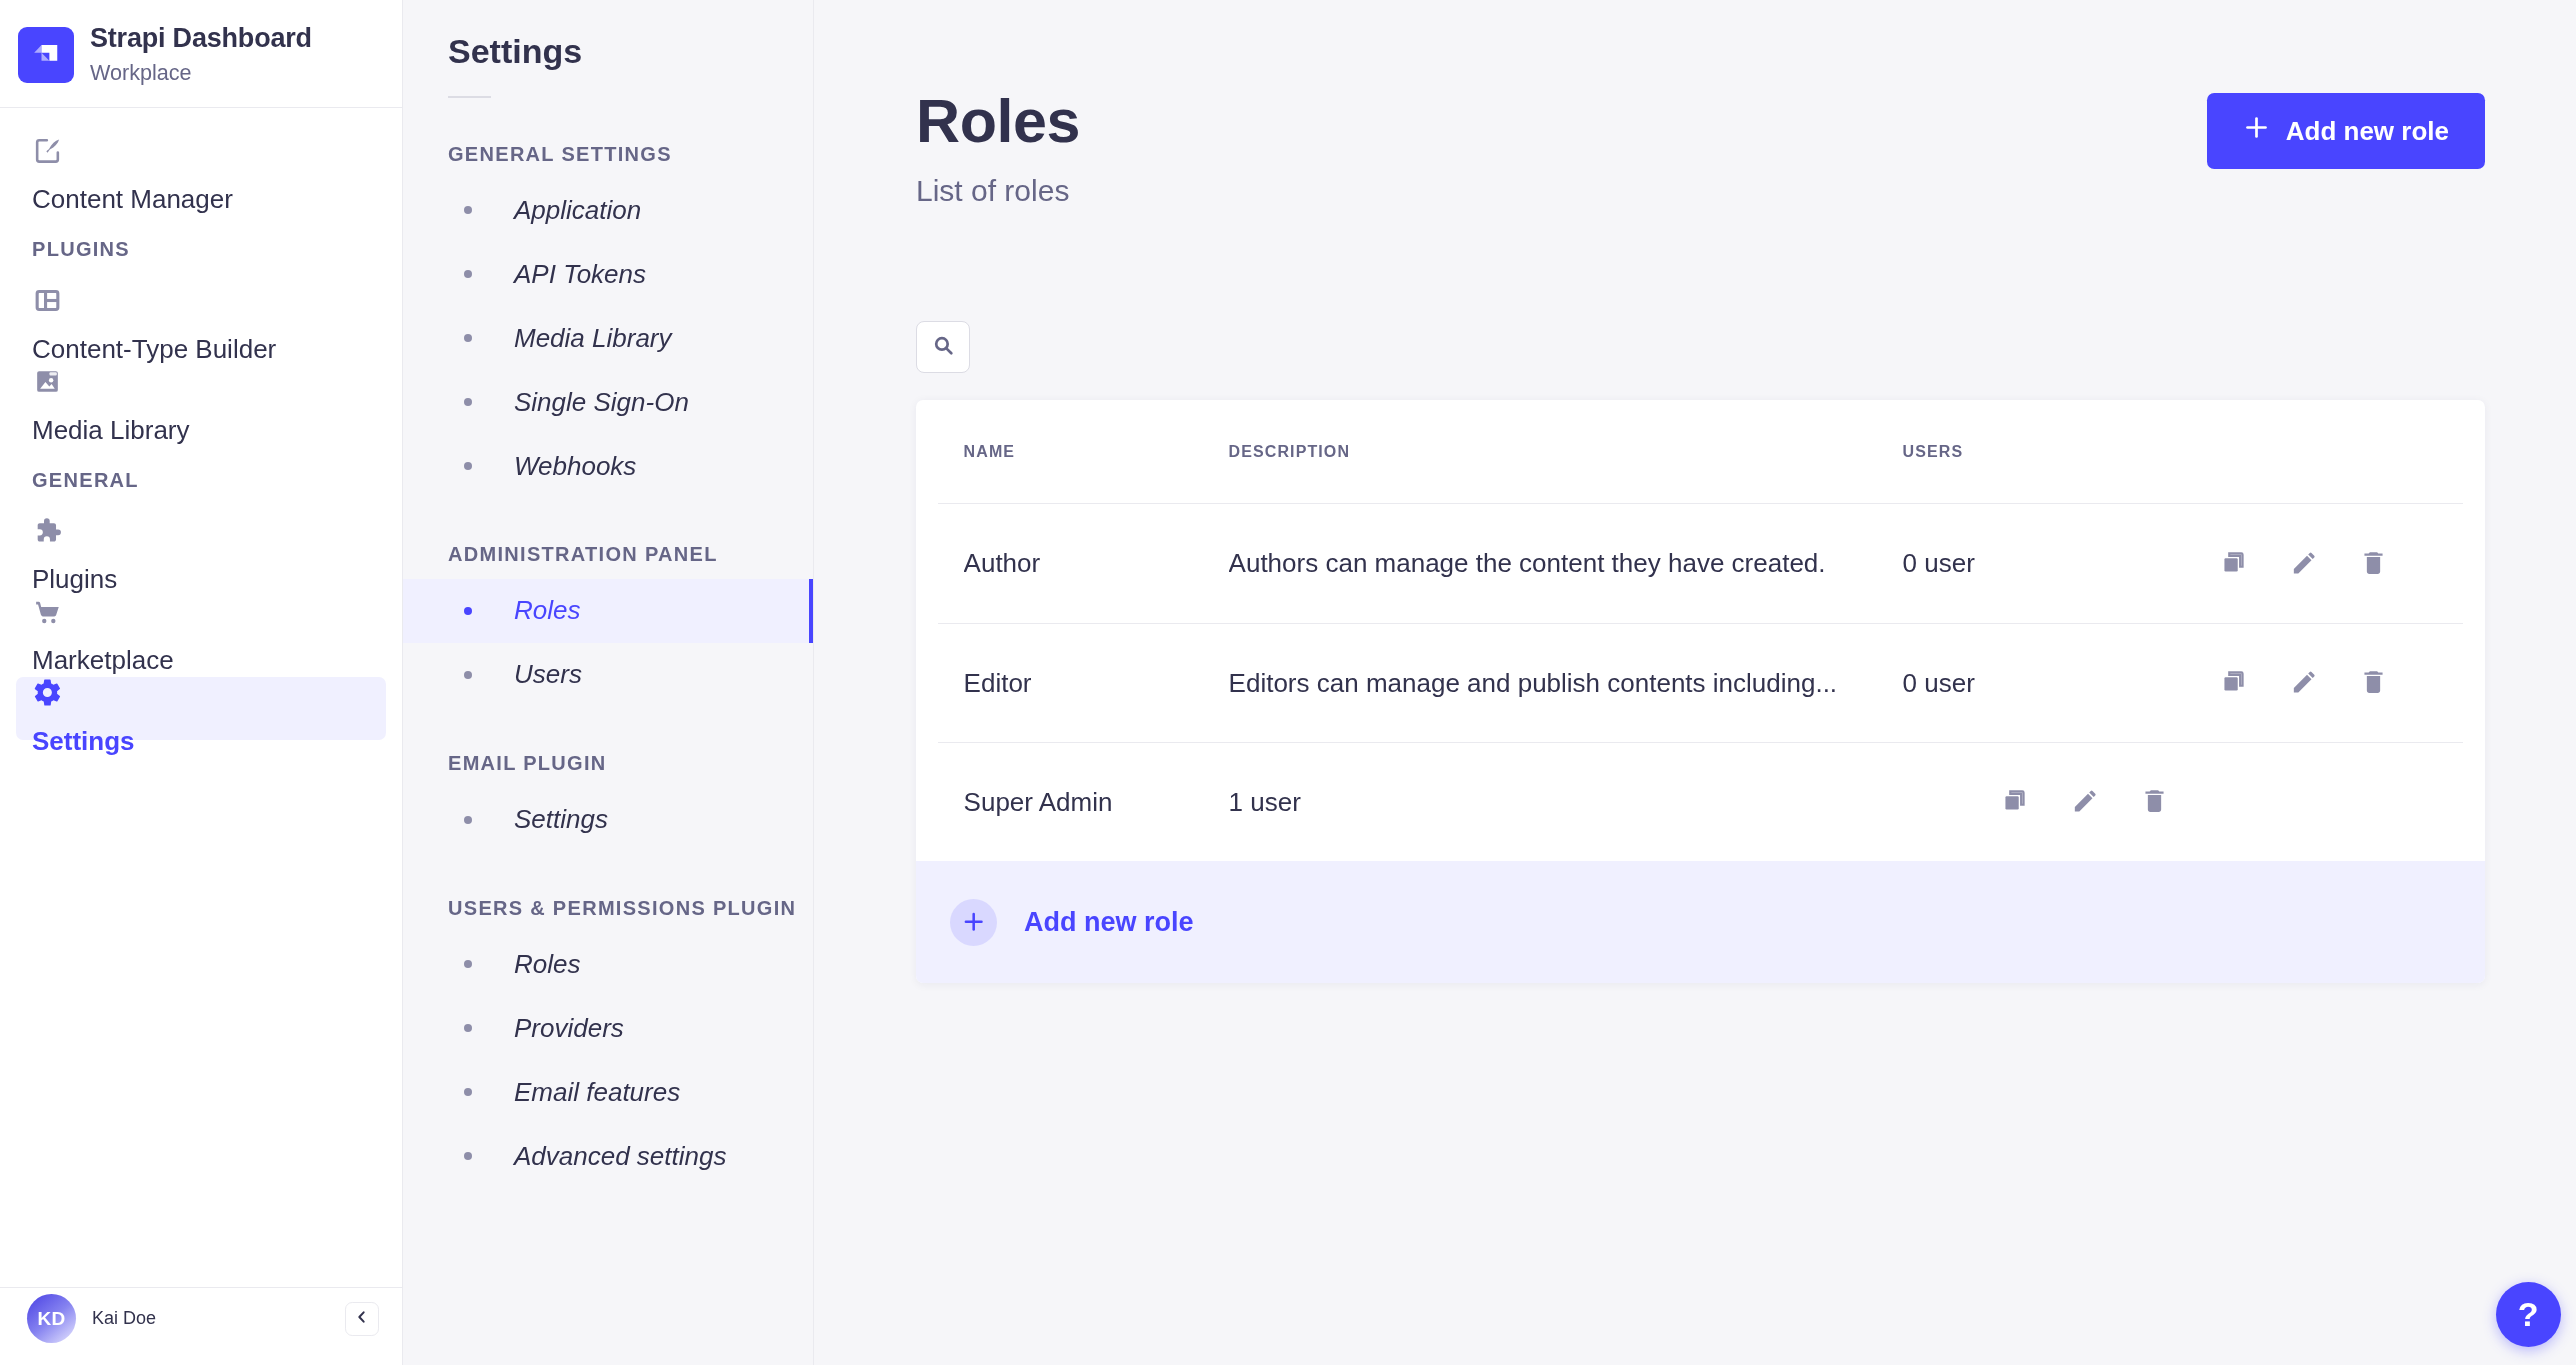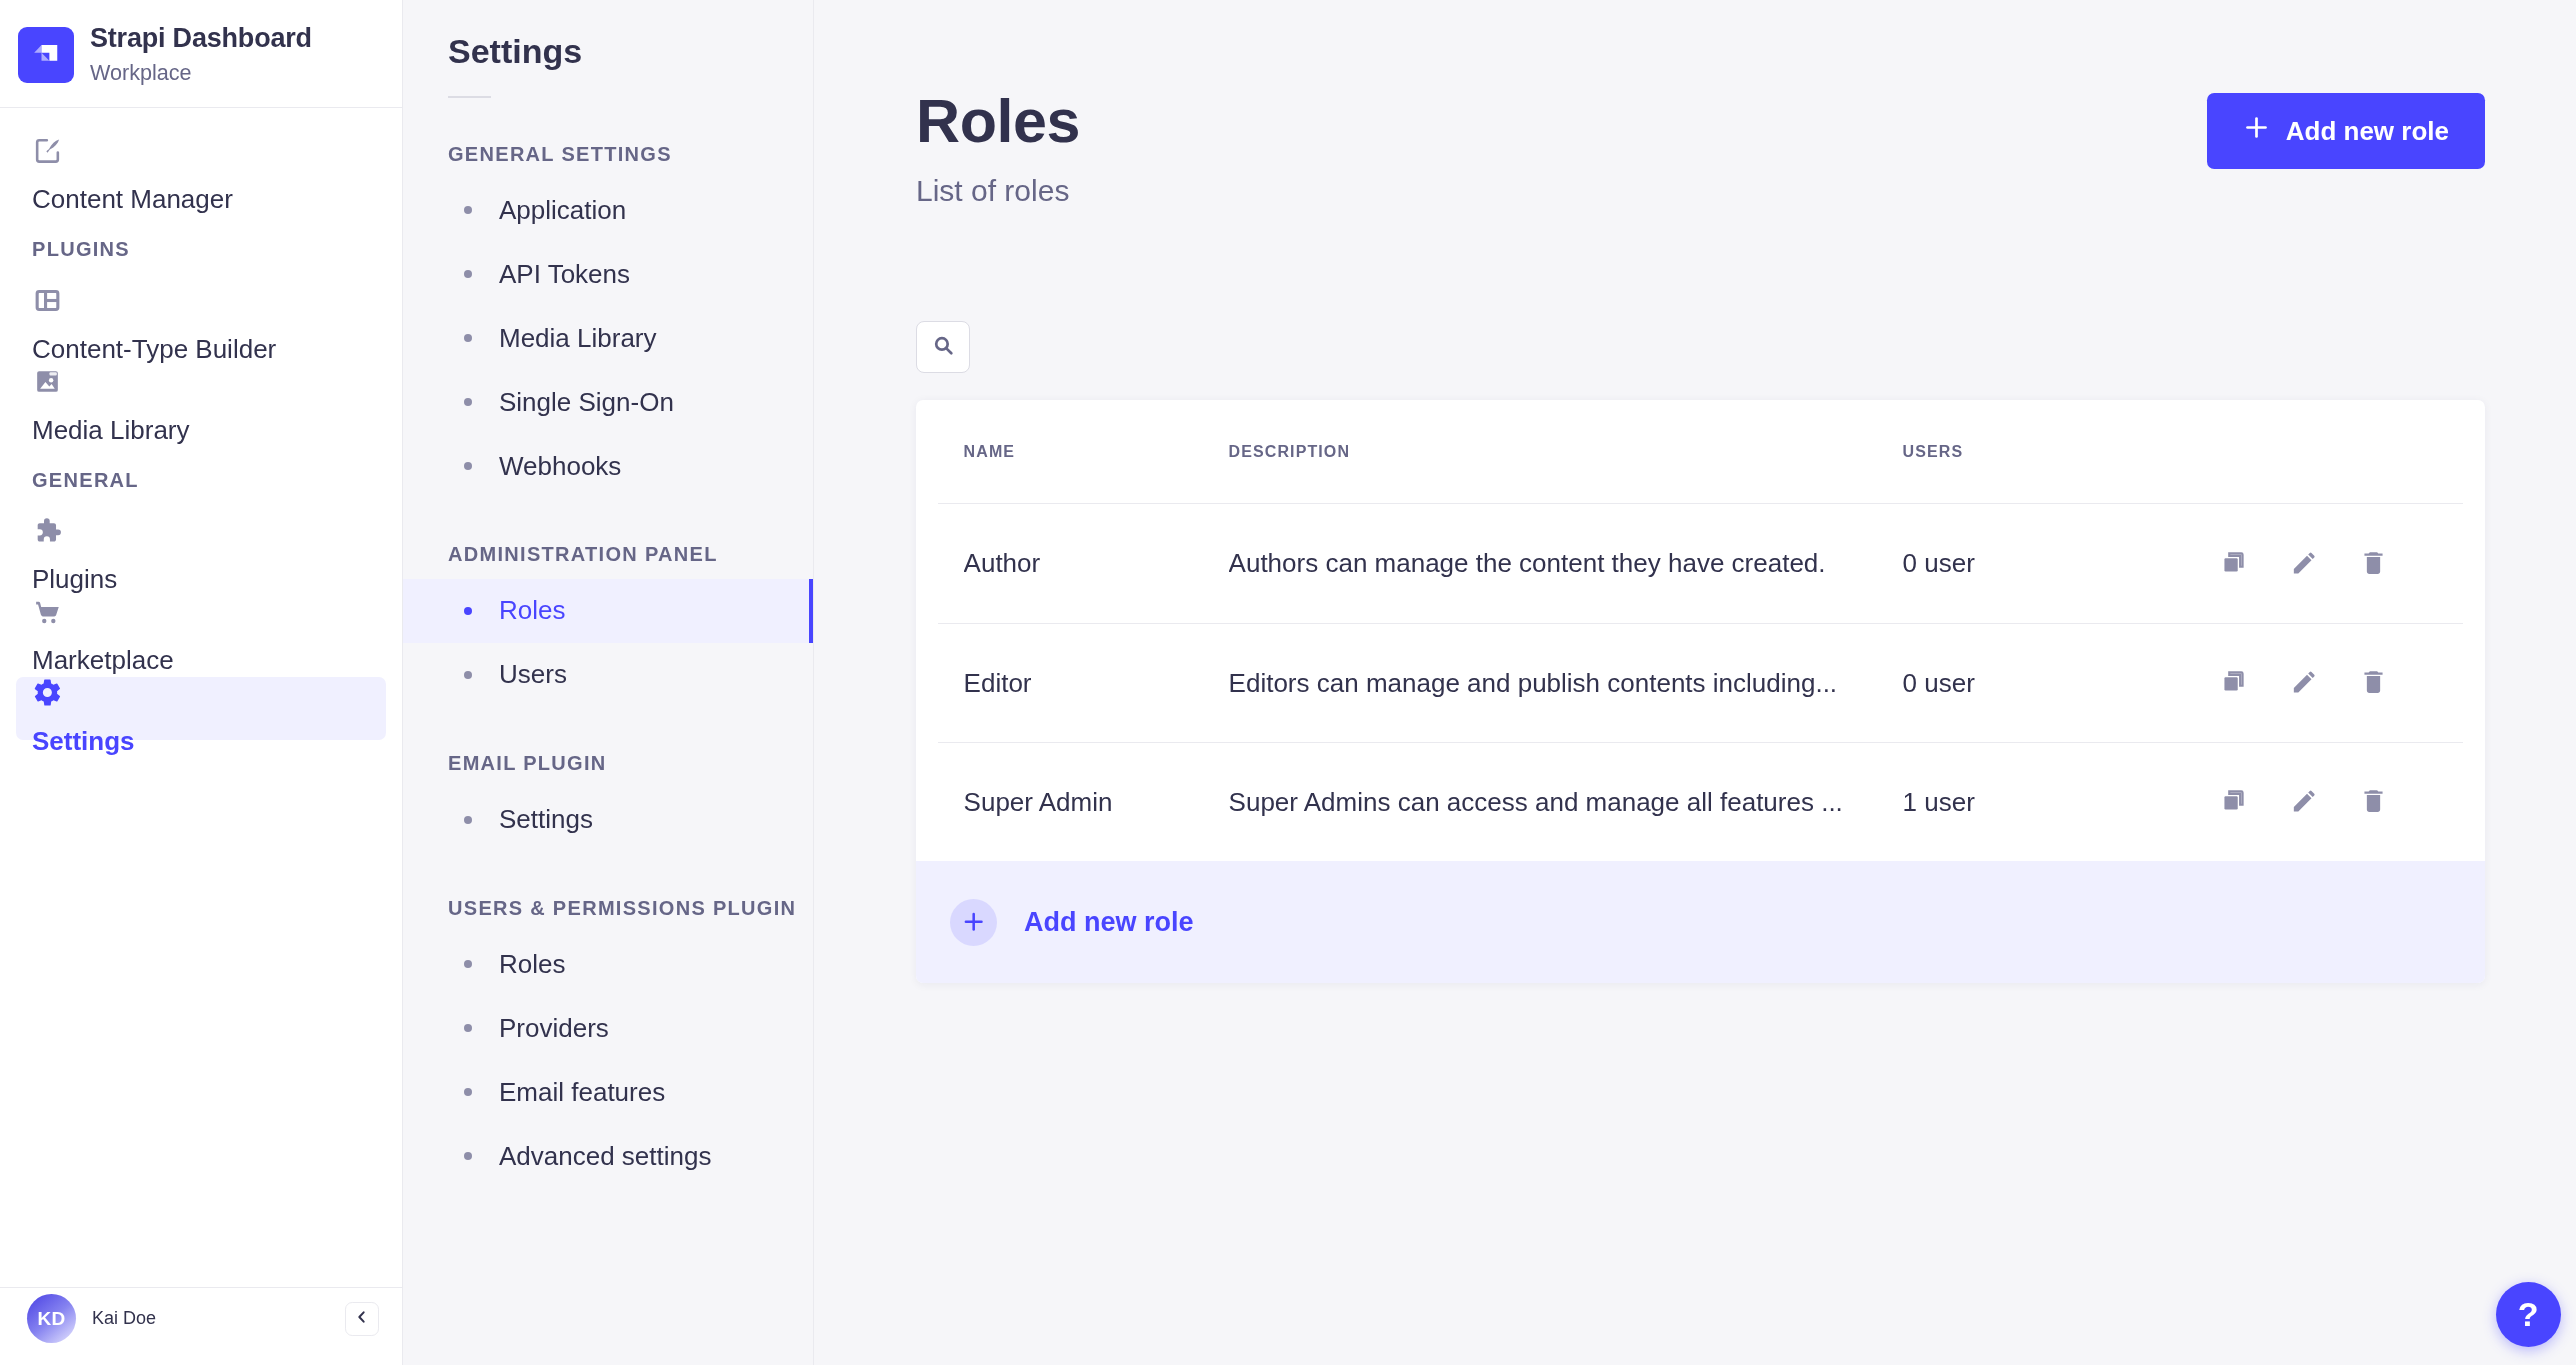--- a/index.html
+++ b/index.html
@@ -79,21 +79,21 @@
   .subnav-title-divider{width:43px;height:1.8px;background:var(--input-border);margin:25px 0 0 45px;}
   .subnav-section-label{
     font-size:20px;font-weight:700;letter-spacing:1.3px;color:var(--text-muted);
     margin:45px 0 12.6px 45px;
   }
   .subnav-item{
     display:flex;align-items:center;height:64px;cursor:pointer;
     padding-left:61px;position:relative;
   }
   .bullet{width:8px;height:8px;border-radius:50%;background:var(--icon-gray);flex:none;}
-  .subnav-item .lbl{font-size:26px;color:var(--text-dark);margin-left:27px;}
+  .subnav-item .lbl{font-size:26px;color:var(--text-dark);margin-left:42px;font-style:italic;}
   .subnav-item.active{background:var(--primary-light-bg);}
   .subnav-item.active .bullet{background:var(--primary);}
   .subnav-item.active .lbl{color:var(--primary);font-weight:500;}
   .active-indicator{
     position:absolute;right:0;top:0;bottom:0;width:4.5px;background:var(--primary);
   }
   
   .main{flex:1;height:100%;position:relative;padding:0 92px 0 102px;}
   .page-header{margin-top:86px;display:flex;justify-content:space-between;align-items:flex-start;}
   .page-title{font-size:61px;font-weight:700;color:var(--text-dark);letter-spacing:-0.4px;}
@@ -393,21 +393,20 @@
             <svg width="29" height="29" viewBox="0 0 24 24" fill="#8e8ea9">
               <path d="M6.5 19.5c0 1.1.9 2 2 2h7c1.1 0 2-.9 2-2V7.5h-11v12zM19.5 4.5H16l-1-1h-6l-1 1H4.5v2h15v-2z"></path>
             </svg>
           </span>
         </button>
       </span>
     </div>
 
     <div class="trow tr">
       <span class="td">Super Admin</span>
-      <span class="td">Super Admins can access and manage all features ...</span>
       <span class="td users">1 user</span>
       <span class="actions">
         <button class="icon-btn">
           <span>
             <svg width="29" height="29" viewBox="0 0 24 24">
               <path d="M8.5 4.5h10a1 1 0 0 1 1 1v10h-2v-9h-9z" fill="none" stroke="#8e8ea9" stroke-width="1.8"></path>
               <rect x="4.5" y="8.5" width="11" height="11" rx="1" fill="#8e8ea9"></rect>
             </svg>
           </span>
         </button>

